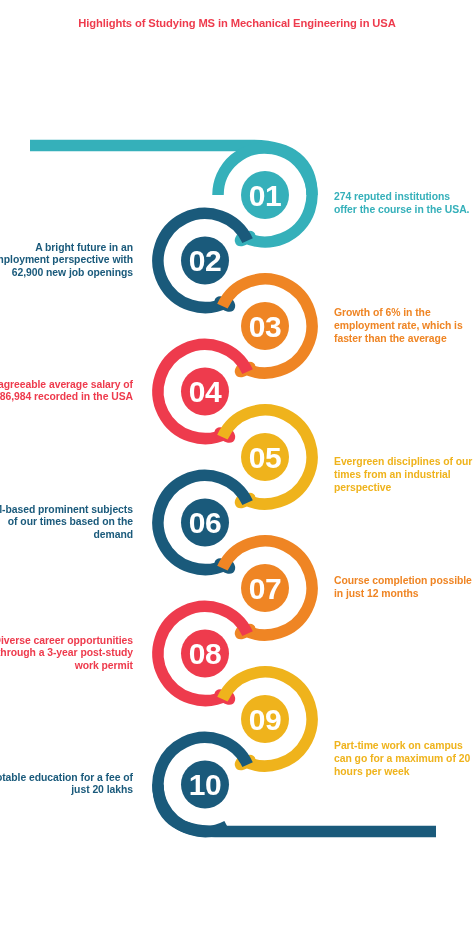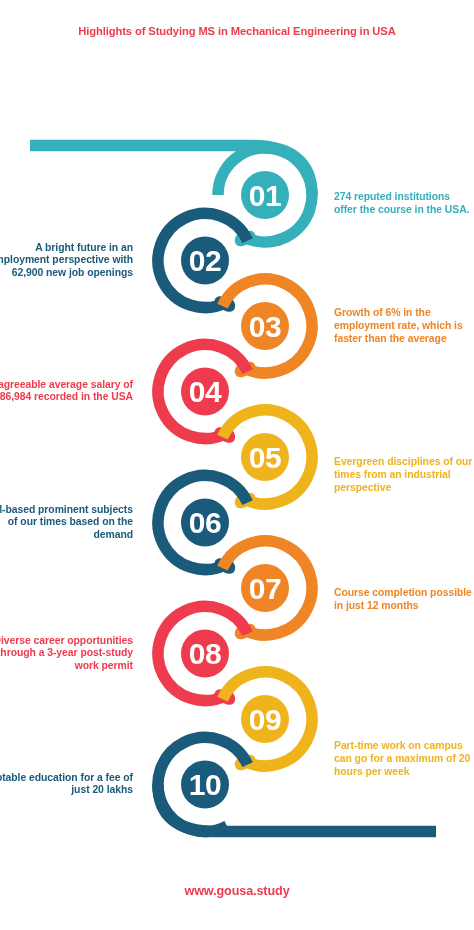--- a/index.html
+++ b/index.html
@@ -32,21 +32,21 @@
   .title {
     margin: 0;
     padding: 17px 18px 0 18px;
     font-size: 21.5px;
     font-weight: bold;
     letter-spacing: -0.25px;
     line-height: 1.2;
     color: #EE3B4D;
   }
   .subtitle {
-    margin: 8px;
+    margin: 0;
     padding: 17px 24px 0 24px;
     font-size: 11.2px;
     font-weight: bold;
     letter-spacing: -0.1px;
     line-height: 1.2;
     color: #EE3B4D;
   }
   
   #diagram {
     position: absolute;
@@ -179,21 +179,20 @@
         L 436 831.5" fill="none" stroke="#1A5A7B" stroke-width="11.5" stroke-linecap="butt"></path>
     </svg>
 
   <div id="labels">
       <div class="label right" style="color: rgb(53, 176, 186); top: 182px; margin-top: 9px;">274 reputed institutions offer the course in the USA.</div>
       <div class="label left" style="color: rgb(26, 90, 123); top: 241.5px;">A bright future in an employment perspective with 62,900 new job openings</div>
       <div class="label right" style="color: rgb(239, 133, 36); top: 307px;">Growth of 6% in the employment rate, which is faster than the average</div>
       <div class="label left" style="color: rgb(238, 59, 77); top: 378.5px;">An agreeable average salary of US $86,984 recorded in the USA</div>
       <div class="label right" style="color: rgb(239, 179, 28); top: 456px;">Evergreen disciplines of our times from an industrial perspective</div>
       <div class="label left" style="color: rgb(26, 90, 123); top: 503.5px;">STEM-based prominent subjects of our times based on the demand</div>
-      <div class="label right" style="color: rgb(239, 133, 36); top: 587px;">Course completion possible in just 12 months</div>
+      <div class="label right" style="color: rgb(239, 133, 36); top: 575px;">Course completion possible in just 12 months</div>
       <div class="label left" style="color: rgb(238, 59, 77); top: 634.5px;">Diverse career opportunities through a 3-year post-study work permit</div>
       <div class="label right" style="color: rgb(239, 179, 28); top: 700px; margin-top: 40px;">Part-time work on campus can go for a maximum of 20 hours per week</div>
       <div class="label left" style="color: rgb(26, 90, 123); top: 771.5px;">Notable education for a fee of just 20 lakhs</div>
     </div>
 
-  <div class="footer">www.gousa.study</div>
 
 </div>
 
 </body></html>

